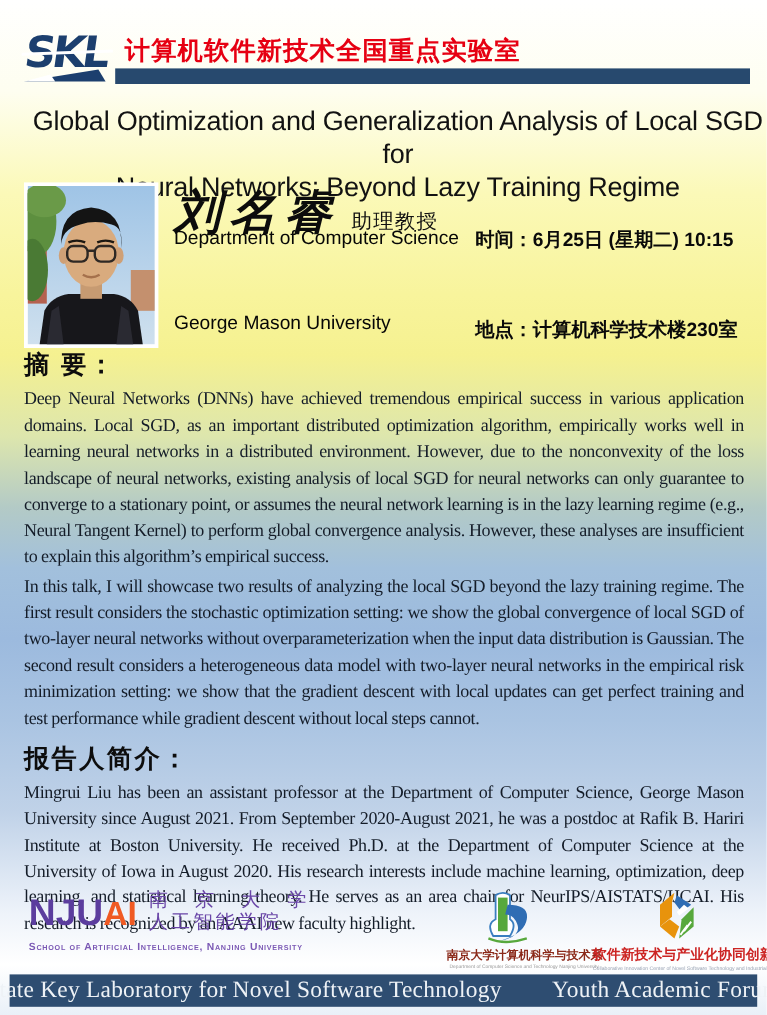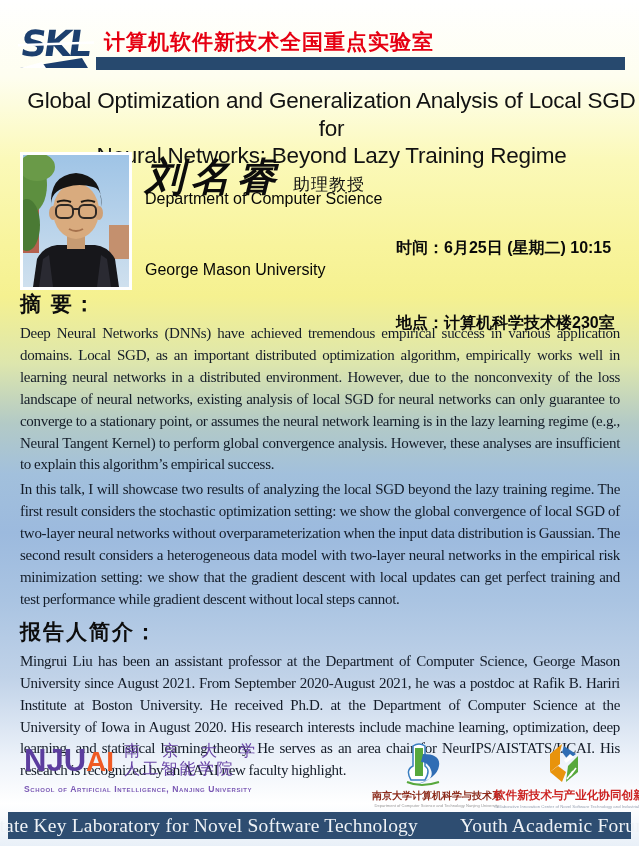--- a/index.html
+++ b/index.html
@@ -57,21 +57,21 @@
   .photo-frame svg { display: block; width: 106px; height: 132px; }
   .speaker-name-row { position: absolute; left: 145px; top: 150px; display: flex; align-items: baseline; }
   .speaker-name {
     font-family: "DejaVu Serif", serif; font-style: italic; font-weight: 700;
     font-size: 39px; color: #0c0c0c; letter-spacing: 7px;
   }
   .speaker-title { font-size: 17px; font-weight: 500; color: #111; margin-left: 10px; letter-spacing: 1px; }
   .speaker-dept  { position: absolute; left: 145px; top: 190px; font-size: 16px; color: #060606; }
   .speaker-univ  { position: absolute; left: 145px; top: 261px; font-size: 16px; color: #060606; }
   .meta-time, .meta-loc {
-    position: absolute; left: 396px; font-size: 16px; font-weight: 700; color: #0a0a0a; white-space: nowrap; margin-top: 48px;
+    position: absolute; left: 396px; font-size: 16px; font-weight: 700; color: #0a0a0a; white-space: nowrap;
   }
   .meta-time { top: 190px; }
   .meta-loc  { top: 265px; }
 
   
   .text-col { position: absolute; left: 20px; right: 19px; top: 290px; }
   .sec-heading {
     font-size: 21px; font-weight: 700; color: #0d0d0d; letter-spacing: 2px;
     margin-bottom: 5px;
   }

